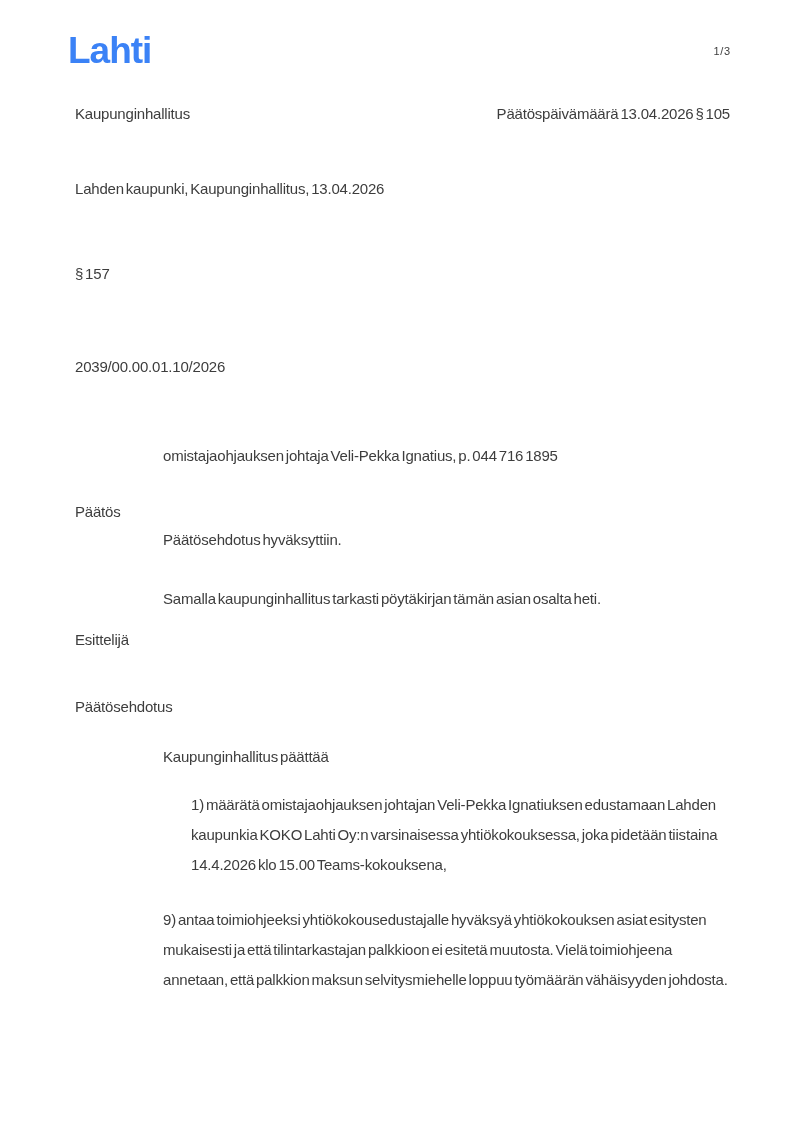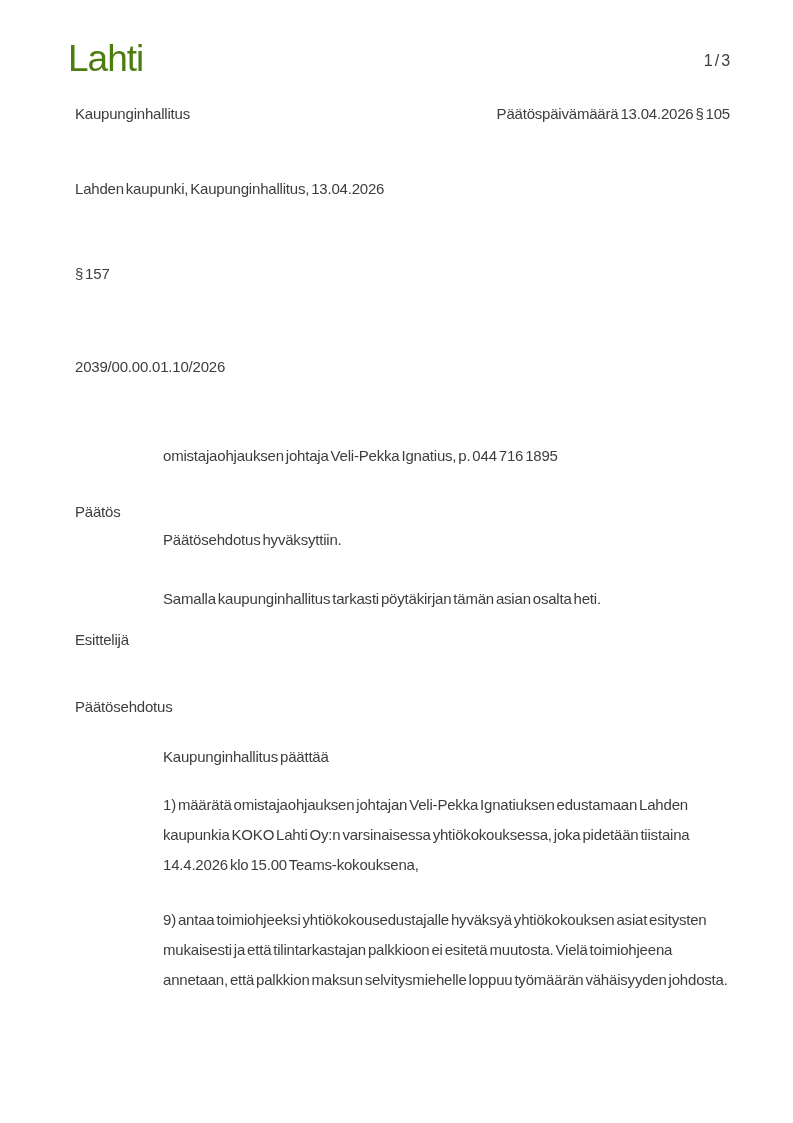--- a/index.html
+++ b/index.html
@@ -16,32 +16,32 @@
     overflow: hidden;
     font-family: "Liberation Sans", "DejaVu Sans", sans-serif;
     font-size: 15px;
     color: #3d3d3d;
   }
   .abs { position: absolute; }
   .tight { word-spacing: -2px; letter-spacing: -0.2px; }
 
   .logo {
     left: 68px;
-    top: 40px;
+    top: 32px;
     font-size: 37px;
-    font-weight: normal;
+    font-weight: bold;
     letter-spacing: -1px;
-    color: #4d7c0f;
+    color: #3b82f6;
     line-height: 1;
   }
 
   .page-num {
-    top: 52px;
+    top: 45px;
     right: 63px;
-    font-size: 16px;
+    font-size: 11px;
     text-align: right;
   }
 
   .hdr-left  { left: 75px; top: 105px; }
   .hdr-right { right: 63px; top: 105px; text-align: right; }
 
   .org-line   { left: 75px; top: 180px; }
   .section-no { left: 75px; top: 265px; }
 
   .title {
@@ -64,21 +64,21 @@
   .decision-note    { top: 590px; }
   .presenter-heading{ top: 631px; }
   .presenter-value  { top: 659px; }
   .proposal-heading { top: 698px; }
   .proposal-intro   { top: 736px; margin-top: 12px; }
 
   .para {
     width: 565px;
     line-height: 30px;
   }
-  .para-1 { top: 790px; }
+  .para-1 { top: 790px; margin-left: 28px; }
   .para-2 { top: 905px; }
 </style>
 </head>
 <body>
 
 <div class="page">
 
   <div class="abs logo">Lahti</div>
 
   <div class="abs page-num tight">1 / 3</div>

